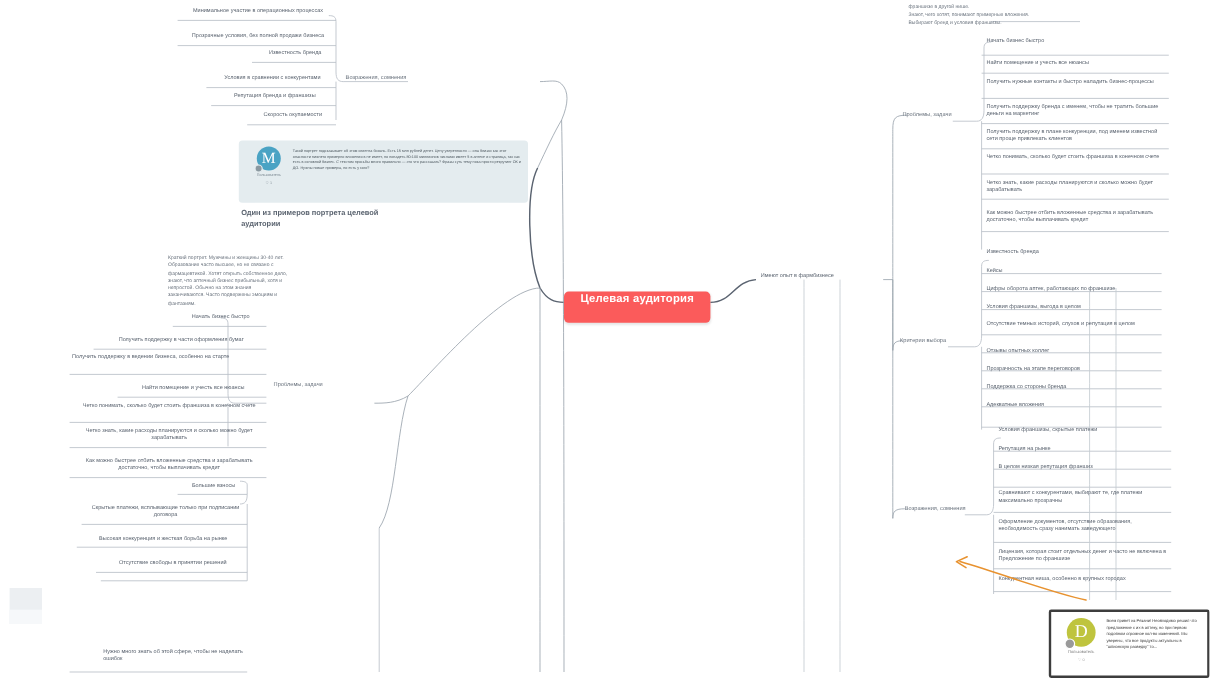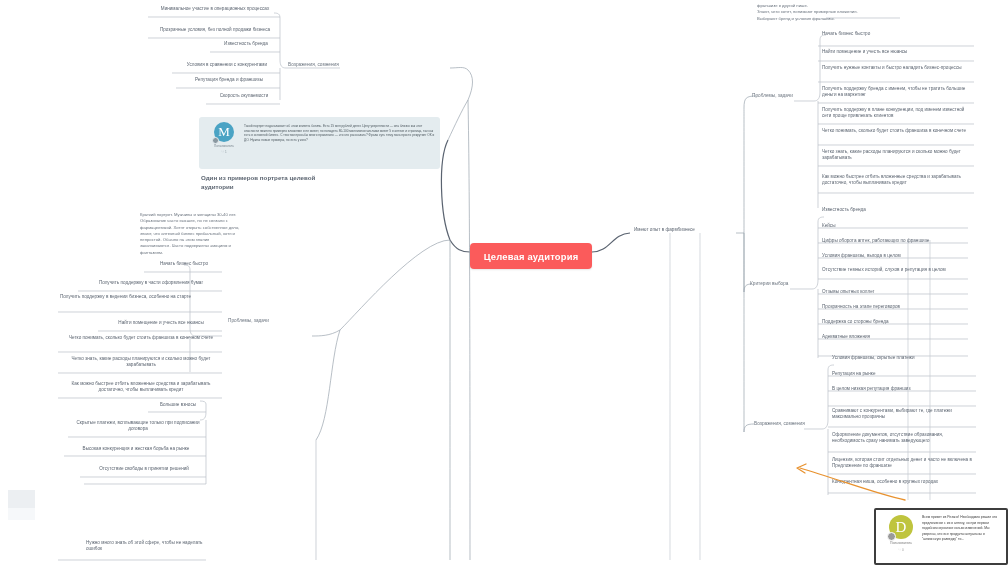--- a/index.html
+++ b/index.html
@@ -44,21 +44,21 @@
     color: #6a737e;
   }
 
   
   #center-node {
     position: absolute;
     left: 470px; top: 243px;
     width: 122px; height: 26px;
     background: #fb5b5b;
     border-radius: 4px;
-    display: flex; align-items: center; justify-content: center;
+    display: flex; align-items: flex-start; justify-content: center;
     color: #ffffff;
     font-size: 9.4px;
     font-weight: bold;
     letter-spacing: 0.2px;
     box-shadow: 0 1px 2px rgba(0,0,0,0.10);
   }
 
   
   #comment-card-left {
     position: absolute;

